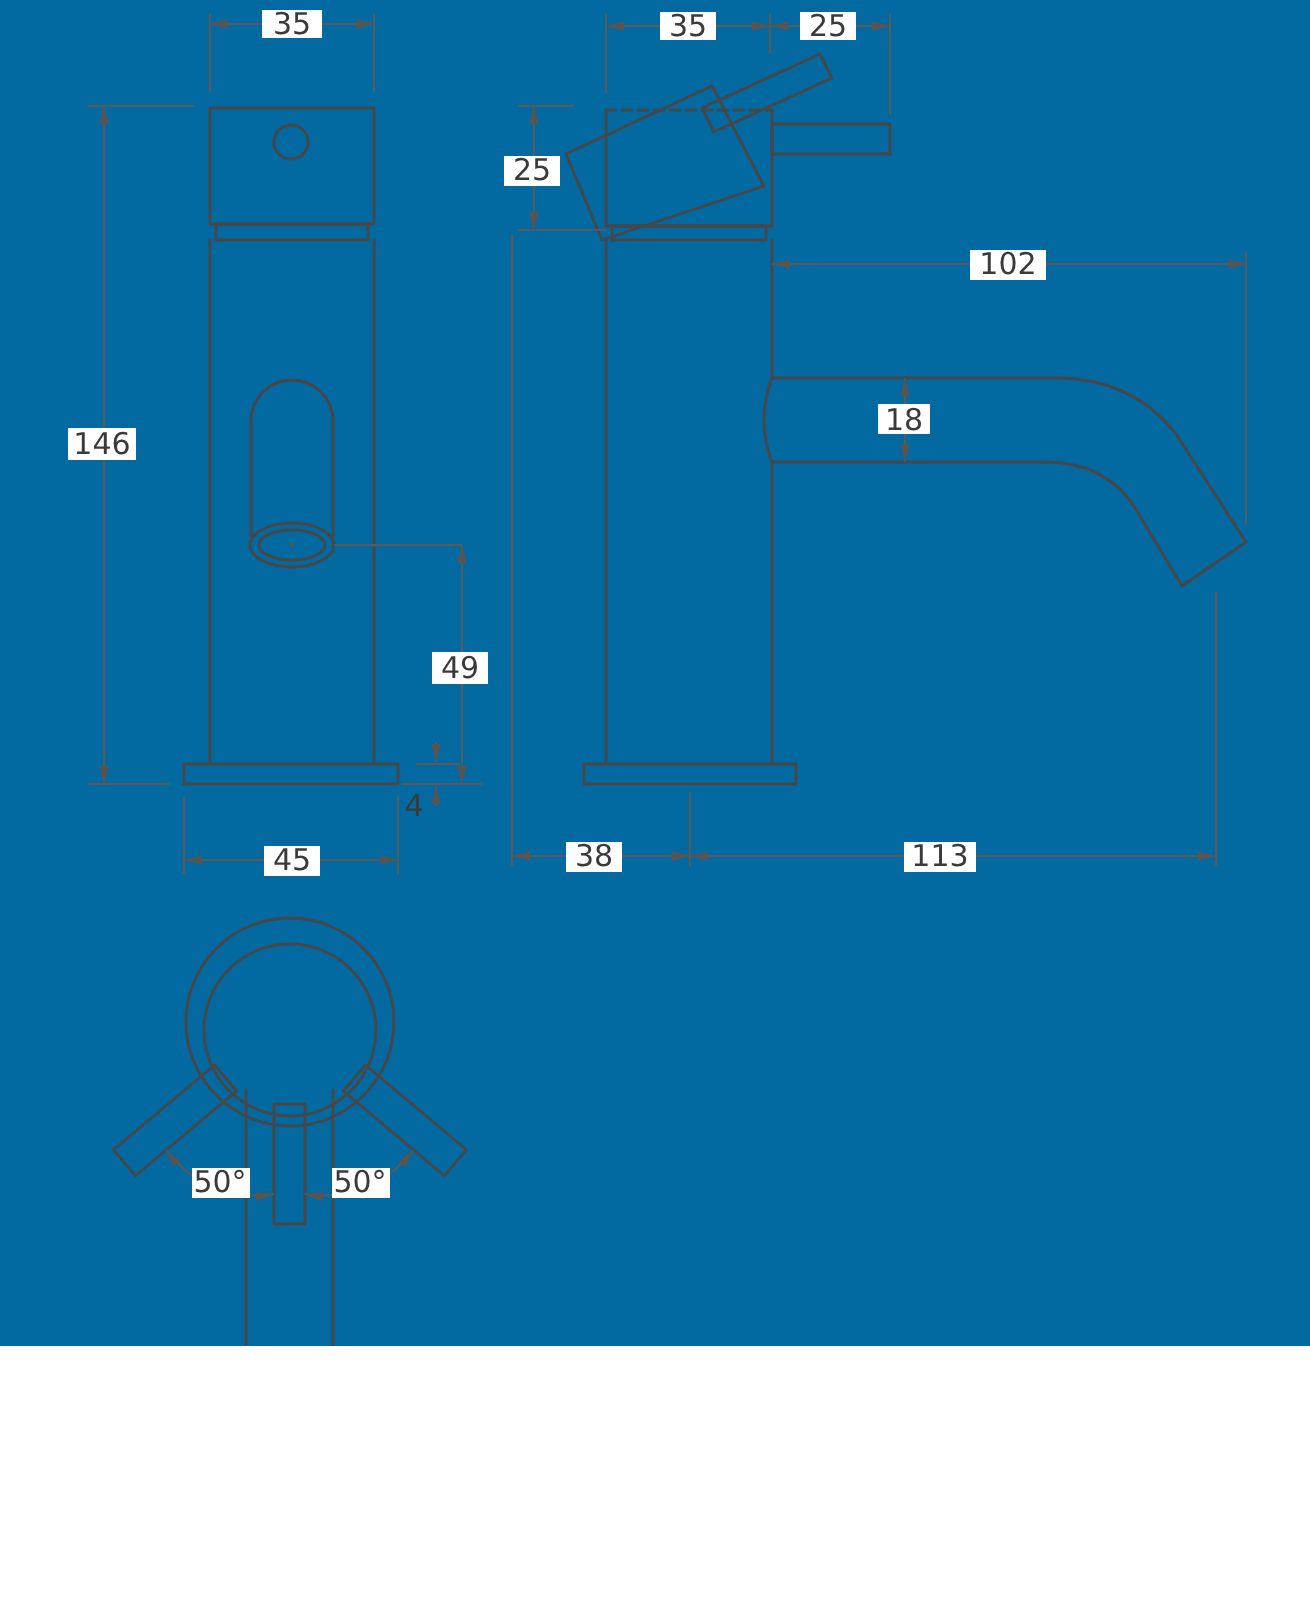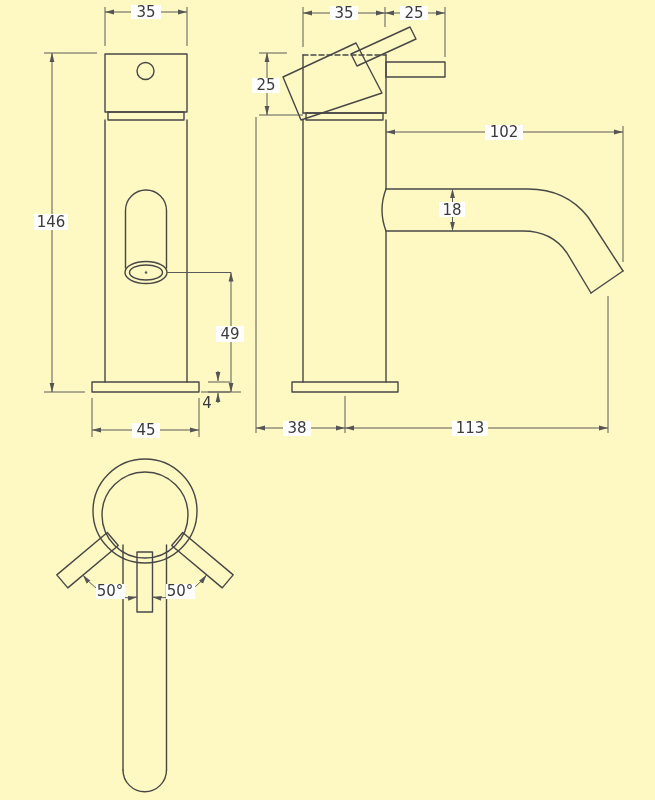--- a/index.html
+++ b/index.html
@@ -1,16 +1,16 @@
 <!DOCTYPE html>
 <html><head>
 <meta charset="utf-8">
 <style>
   html,body{margin:0;padding:0;background:#ffffff;}
-  .stage{width:655px;height:800px;position:relative;background:#fef9c3;}
+  .stage{width:655px;height:673px;position:relative;background:#0369a1;}
   svg{display:block}
   .obj{fill:none;stroke:#474747;stroke-width:1.4;stroke-linejoin:round;stroke-linecap:round}
   .dash{stroke-dasharray:5 3}
   .dim{fill:none;stroke:#5a5a5a;stroke-width:1}
   .mask{fill:#ffffff;stroke:none}
   .dot{fill:#555;stroke:none}
   text.lbl{fill:#3a3a3a;stroke:none;font-family:"DejaVu Sans","Liberation Sans",sans-serif;
            font-size:15px;text-anchor:middle;dominant-baseline:central}
   #arrowhead path{fill:#555;stroke:none}
 </style>

